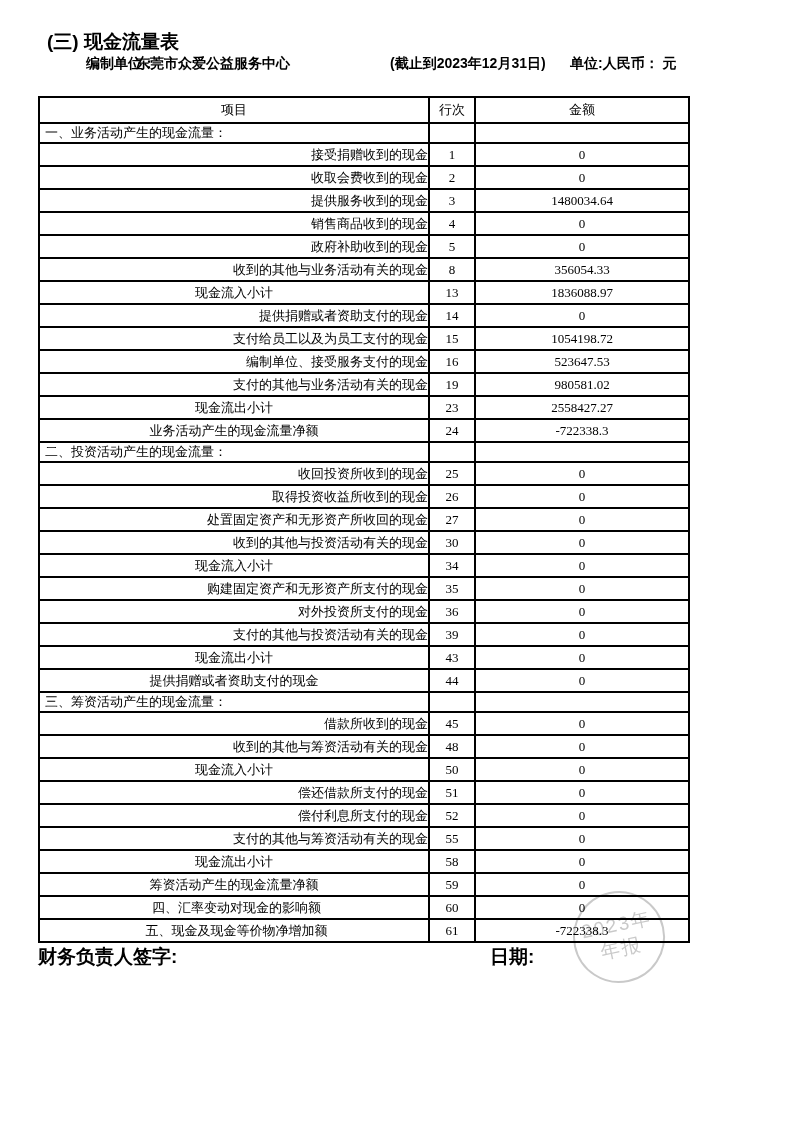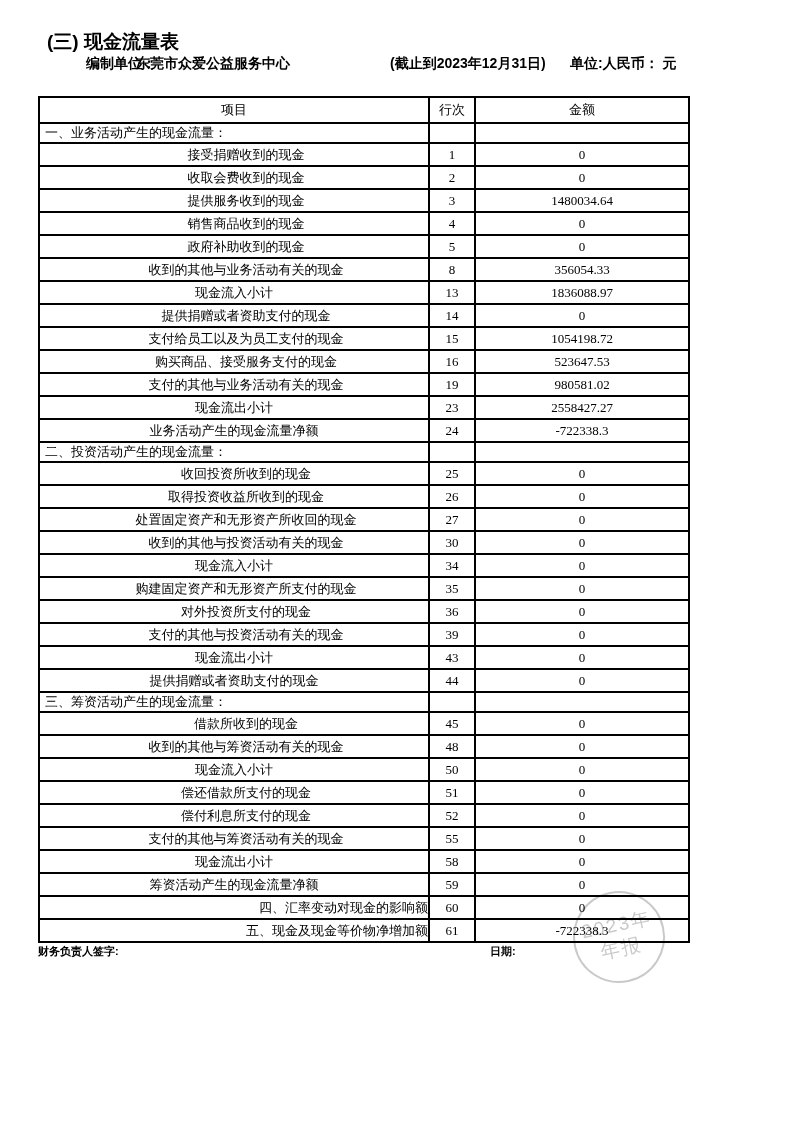--- a/index.html
+++ b/index.html
@@ -56,28 +56,28 @@
   }
   table.cashflow th {
     height: 24px;
     font-weight: normal;
     text-align: center;
   }
   td.line, td.amount { text-align: center; }
   tr.row-section td { height: 16px; }
   tr.row-item td, tr.row-subtotal td, tr.row-summary td { height: 21px; }
   tr.row-section td.item  { text-align: left; padding-left: 5px; }
-  tr.row-summary td.item  { text-align: right; padding-left: 5px; margin-top: 19px; }
-  tr.row-item td.item     { text-align: center; padding-left: 24px; }
+  tr.row-summary td.item  { text-align: center; padding-left: 5px; margin-top: 19px; }
+  tr.row-item td.item     { text-align: right; padding-left: 24px; }
   tr.row-subtotal td.item { text-align: center; }
 
   .footer-line {
     position: absolute; left: 38px; top: 944px;
     width: 720px; height: 20px;
-    font-size: 11px; font-weight: bold;
+    font-size: 19px; font-weight: bold;
   }
   .footer-line span { position: absolute; white-space: nowrap; }
   .footer-sign { left: 0; }
   .footer-date { left: 452px; }
 
   .watermark {
     position: absolute;
     left: 573px; top: 891px;
     width: 92px; height: 92px;
     border: 2px solid #c9c9c9;
@@ -172,21 +172,21 @@
             <td class="item">提供捐赠或者资助支付的现金</td>
             <td class="line">14</td>
             <td class="amount">0</td>
           </tr>
           <tr class="row-item">
             <td class="item">支付给员工以及为员工支付的现金</td>
             <td class="line">15</td>
             <td class="amount">1054198.72</td>
           </tr>
           <tr class="row-item">
-            <td class="item">购买商品、接受服务支付的现金</td>
+            <td class="item">编制单位、接受服务支付的现金</td>
             <td class="line">16</td>
             <td class="amount">523647.53</td>
           </tr>
           <tr class="row-item">
             <td class="item">支付的其他与业务活动有关的现金</td>
             <td class="line">19</td>
             <td class="amount">980581.02</td>
           </tr>
           <tr class="row-subtotal">
             <td class="item">现金流出小计</td>

